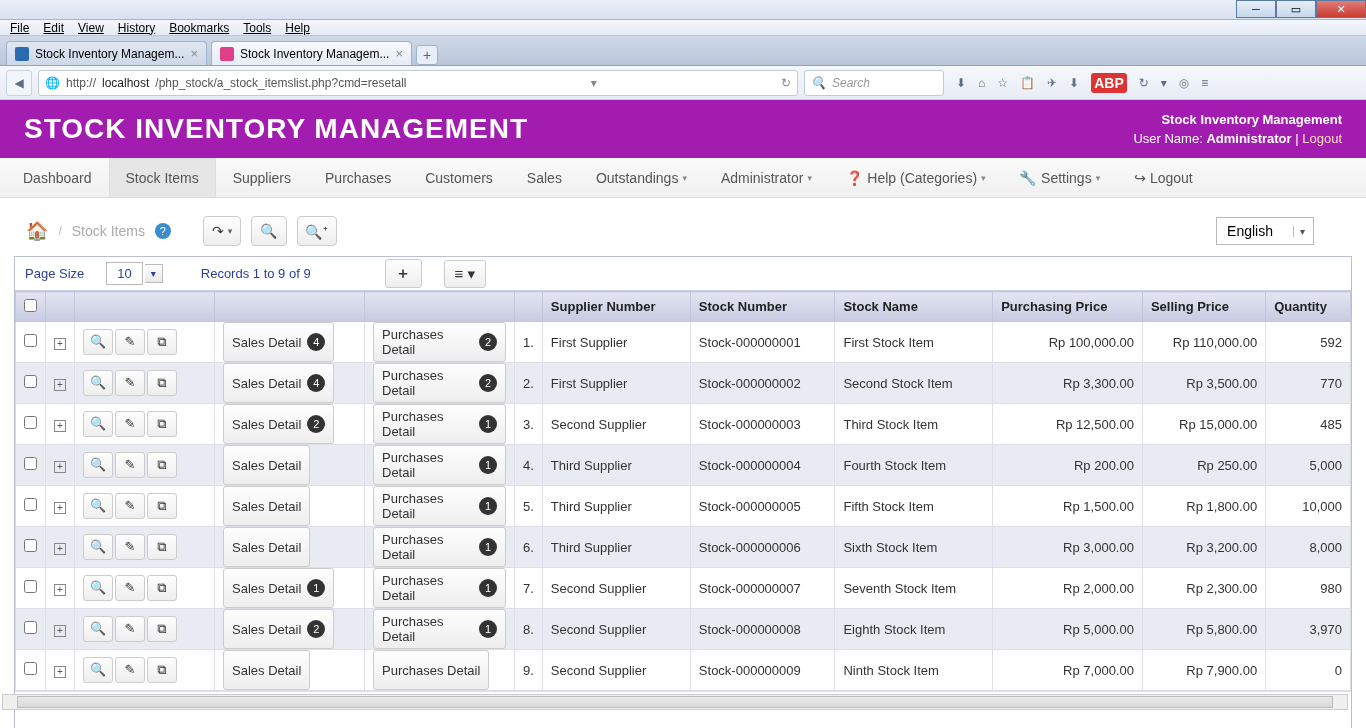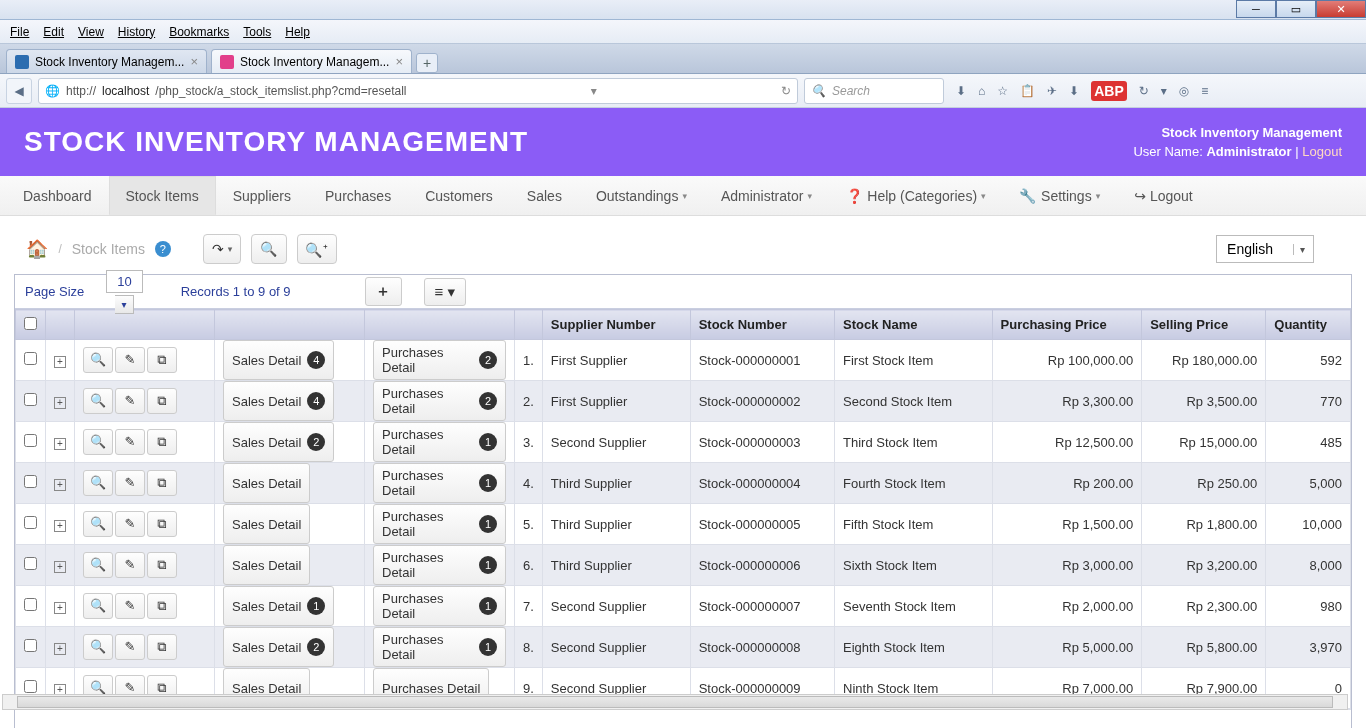--- a/index.html
+++ b/index.html
@@ -3,21 +3,21 @@
 <meta charset="utf-8">
 <style>
 * { box-sizing: border-box; margin: 0; padding: 0; font-family: "Segoe UI", Tahoma, sans-serif; }
 body { background: #fff; font-size: 12px; overflow: hidden; }
 
 
 .titlebar { height: 20px; background: linear-gradient(#e9eef7,#d8e2f0); display:flex; align-items:center; padding:0 4px; border-bottom:1px solid #9fb7d4; }
 .win-controls { position:absolute; top:0; right:0; display:flex; }
 .win-btn { width:40px; height:18px; border:1px solid #5b7aa6; background:linear-gradient(#e6eef8,#c7d8ed); display:flex; align-items:center; justify-content:center; font-size:11px; }
 .win-btn.close { background:linear-gradient(#e27d78,#c83c32); color:#fff; width:50px;}
-.menubar { height:24px; background:linear-gradient(#f4f6fb,#e6ecf5); display:flex; align-items:center; padding:0 4px; gap:2px; border-bottom:1px solid #b9c7da; font-size:12px;}
+.menubar { height:16px; background:linear-gradient(#f4f6fb,#e6ecf5); display:flex; align-items:center; padding:0 4px; gap:2px; border-bottom:1px solid #b9c7da; font-size:12px;}
 .menubar span { padding:2px 6px; text-decoration:underline; cursor:default; }
 
 
 .tabstrip { height:30px; background:linear-gradient(#cfd9e8,#b9c6da); display:flex; align-items:flex-end; padding:0 6px; gap:4px; border-bottom:1px solid #8fa4c0;}
 .tab { height:24px; background:linear-gradient(#f7f9fc,#e5ecf5); border:1px solid #9fb2cc; border-bottom:none; border-radius:4px 4px 0 0; padding:3px 8px; display:flex; align-items:center; gap:6px; font-size:12px; min-width:180px; }
 .tab.inactive { background:linear-gradient(#e0e7f2,#cdd8e8);}
 .tab .x { color:#888; font-size:13px; margin-left:auto;}
 .newtab { width:22px; height:20px; border:1px solid #9fb2cc; border-radius:3px; background:#e8eef7; display:flex; align-items:center; justify-content:center; font-size:14px; color:#566; }
 .favicon { width:14px; height:14px; border-radius:2px; display:inline-block;}
 .fav-sf { background:#2b6cb0; }
@@ -28,21 +28,21 @@
 .navbtn { width:26px; height:26px; border:1px solid #c8d3e2; border-radius:3px; background:#f2f5fa; display:flex; align-items:center; justify-content:center; color:#5b6e86;}
 .urlbox { flex:0 0 760px; height:26px; border:1px solid #c0cbda; border-radius:3px; background:#fff; display:flex; align-items:center; padding:0 6px; gap:6px; font-size:12px; color:#555;}
 .urlbox .host { color:#222; }
 .urlbox .reload { margin-left:auto; color:#888;}
 .searchbox { flex:0 0 140px; height:26px; border:1px solid #c0cbda; border-radius:3px; background:#fff; display:flex; align-items:center; padding:0 6px; gap:6px; color:#999; font-style:italic;}
 .tool-icons { display:flex; align-items:center; gap:12px; margin-left:6px; color:#5b6e86;}
 .tool-icons span { cursor:default; }
 .abp { background:#d33; color:#fff; font-size:14px; font-weight:bold; padding:2px 3px; border-radius:3px;}
 
 
-.orange { background:#8b5cf6; color:#fff; height:68px; display:flex; align-items:center; justify-content:space-between; padding:0 24px;}
+.orange { background:#a21caf; color:#fff; height:58px; display:flex; align-items:center; justify-content:space-between; padding:0 24px;}
 .orange h1 { font-size:28px; font-weight:800; letter-spacing:1px;}
 .orange .right { text-align:right; font-size:13px; line-height:1.5;}
 .orange .right .logout { color:#ffd9c2; }
 
 
 .navtabs { height:40px; background:linear-gradient(#fafafa,#f0f0f0); border-bottom:1px solid #ddd; display:flex; align-items:stretch; padding:0 6px;}
 .navtabs .nt { padding:0 16px; display:flex; align-items:center; color:#555; font-size:14px; border:1px solid transparent; gap:4px;}
 .navtabs .nt.active { background:#e6e6e6; border:1px solid #ddd; border-bottom:1px solid #e6e6e6; }
 .caret { font-size:9px; color:#888;}
 
@@ -53,21 +53,21 @@
 .bc-text { color:#aaa; font-size:14px;}
 .help-badge { background:#3a8ed0; color:#fff; width:16px; height:16px; border-radius:8px; font-size:11px; display:inline-flex; align-items:center; justify-content:center;}
 .btn { height:30px; min-width:34px; border:1px solid #ccc; border-radius:4px; background:linear-gradient(#fefefe,#eee); display:inline-flex; align-items:center; justify-content:center; padding:0 8px; font-size:14px; color:#333;}
 .btn.caret-btn::after { content:"▾"; font-size:9px; margin-left:4px; color:#666;}
 .langsel { margin-left:auto; margin-right:26px; height:28px; border:1px solid #bbb; background:#fff; display:flex; align-items:center; padding:0 8px 0 10px; gap:20px; font-size:14px;}
 .langsel .dd { border-left:1px solid #bbb; padding-left:6px; font-size:10px; color:#555;}
 
 
 .grid-wrap { margin:0 14px; border:1px solid #b9bed0; }
 .grid-top { height:34px; display:flex; align-items:center; padding:0 10px; gap:22px; border-bottom:1px solid #c9cee0; background:#fff; font-size:13px; color:#2b3f9a;}
-.pgsel { display:flex; align-items:center; gap:2px;flex-direction:column;}
+.pgsel { display:flex; align-items:center; gap:2px;}
 .pgsel .sel { border:1px solid #bbb; padding:3px 10px; background:#fff;}
 .pgsel .dd { border:1px solid #bbb; border-left:none; padding:3px 6px; background:linear-gradient(#fdfdfd,#e8e8e8); font-size:10px;}
 .addbtn, .menubtn { border:1px solid #ccc; border-radius:3px; background:linear-gradient(#fefefe,#eee); padding:4px 10px; font-size:15px; color:#333;}
 
 
 table.grid { width:100%; border-collapse:collapse; }
 table.grid th { background:linear-gradient(#e3e5f1,#c7cbe2); border:1px solid #c3c7dc; height:30px; font-size:13px; color:#222; text-align:left; padding:0 8px; font-weight:600;}
 table.grid th.checkcol, table.grid th.expcol { width:24px; text-align:center; padding:0;}
 table.grid th.actcol { width:140px;}
 table.grid th.btncol { width:150px;}
@@ -262,21 +262,21 @@
             </span></td>
           <td><span class="detbtn">
               <span>Purchases Detail</span>
               <span class="badge">2</span>
             </span></td>
           <td class="rnum">1.</td>
           <td>First Supplier</td>
           <td>Stock-000000001</td>
           <td>First Stock Item</td>
           <td class="money">Rp 100,000.00</td>
-          <td class="money">Rp 180,000.00</td>
+          <td class="money">Rp 110,000.00</td>
           <td class="qty">592</td>
         </tr>
         <tr class="alt">
           <td class="chk"><input type="checkbox" style=""></td>
           <td class="exp"><span class="plus">+</span></td>
           <td class="acts"><span class="icnbtn">🔍</span><span class="icnbtn">✎</span><span class="icnbtn">⧉</span></td>
           <td><span class="detbtn">
               <span>Sales Detail</span>
               <span class="badge">4</span>
             </span></td>

